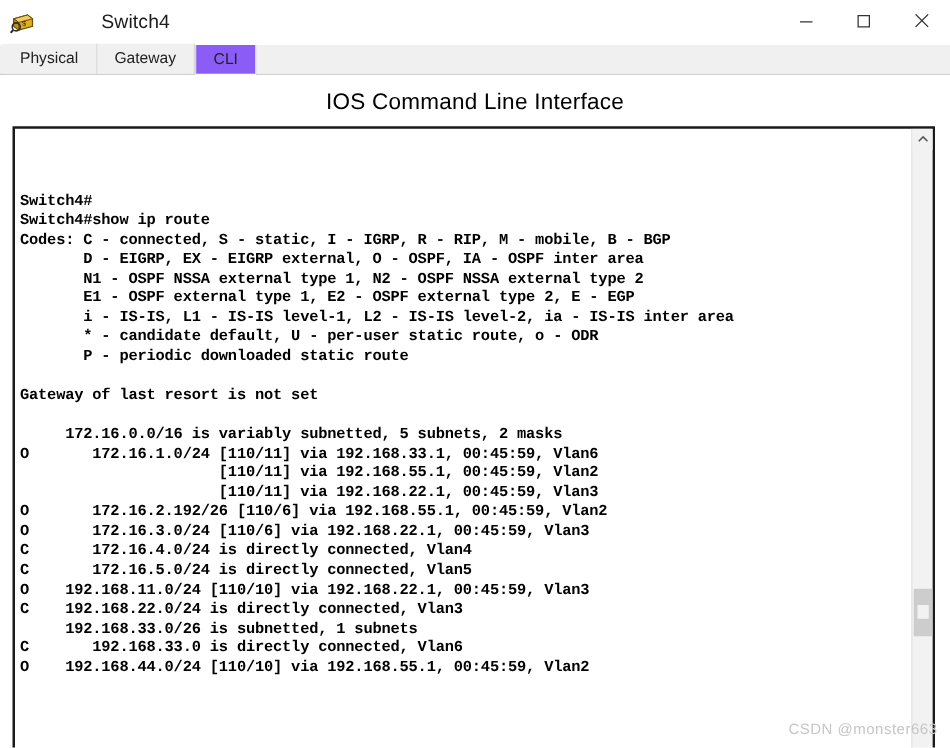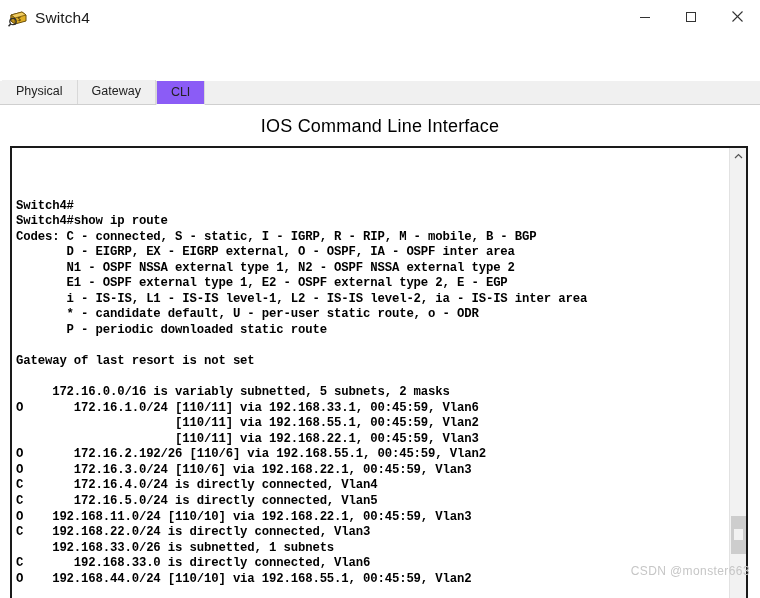--- a/index.html
+++ b/index.html
@@ -40,20 +40,21 @@
     height: 18px;
     position: relative;
     margin-right: 7px;
     flex: none;
   }
   #title-text {
     font-size: 15.5px;
     color: #1b1b1b;
     font-family: "Liberation Sans", sans-serif;
     letter-spacing: .1px;
+    margin-left: 46px;
   }
   .win-controls {
     position: absolute;
     right: 0;
     top: 0;
     height: 36px;
     display: flex;
   }
   .win-btn {
     width: 46px;
@@ -71,21 +72,20 @@
   #tab-strip {
     height: 24px;
     min-height: 24px;
     background: #f0f0f0;
     border-bottom: 1px solid #cfcfcf;
     display: flex;
     align-items: flex-end;
     padding-left: 2px;
     box-sizing: border-box;
     position: relative;
-    margin-top: 45px;
   }
   .tab {
     height: 24px;
     line-height: 23px;
     padding: 0 14px;
     font-size: 12.5px;
     color: #222;
     background: #f0f0f0;
     border-right: 1px solid #d8d8d8;
     box-sizing: border-box;
@@ -207,21 +207,21 @@
     color: #0f766e;
     cursor: default;
     padding: 0;
     line-height: 21px;
   }
 
   
   #watermark {
     position: absolute;
     right: 10px;
-    bottom: 20px;
+    bottom: 8px;
     font-size: 12px;
     color: #c6c6c6;
     font-family: "Liberation Sans", sans-serif;
     letter-spacing: .4px;
     user-select: none;
   }
 </style>
 </head>
 <body>
 

